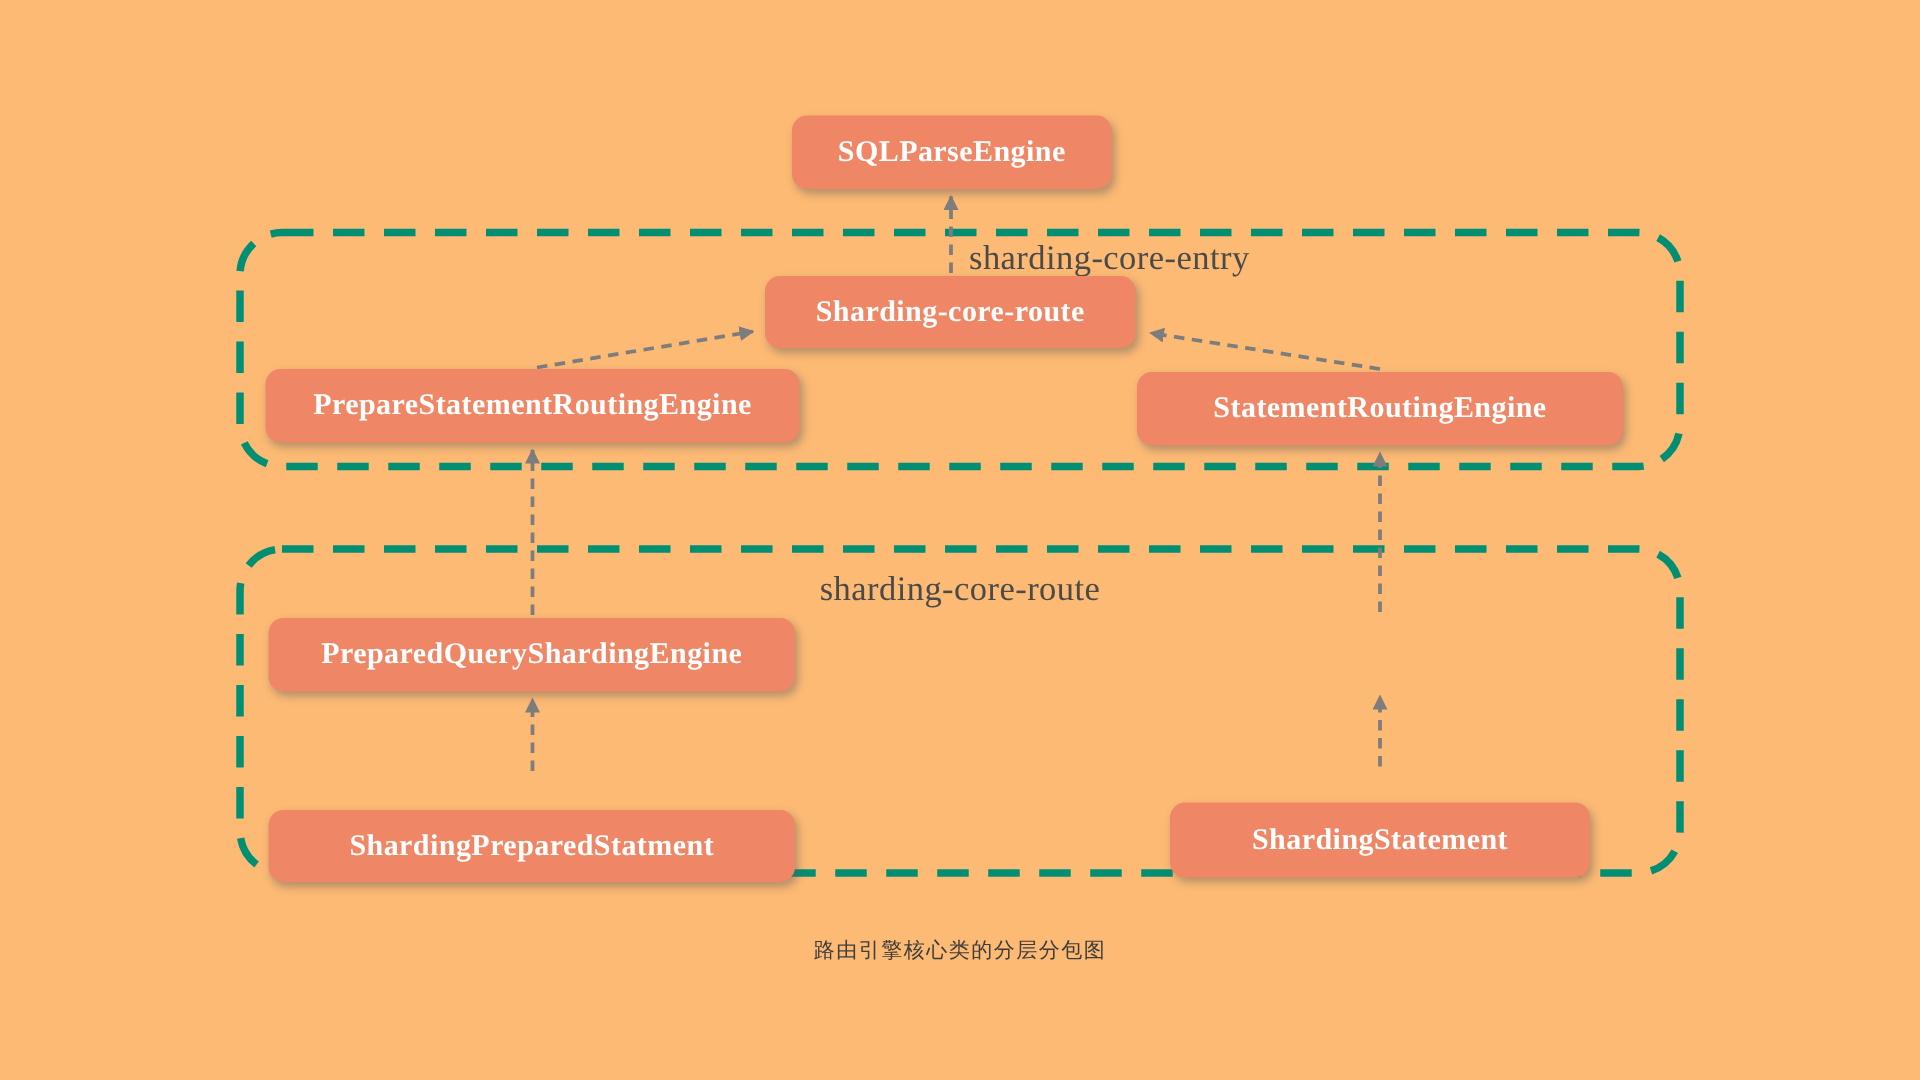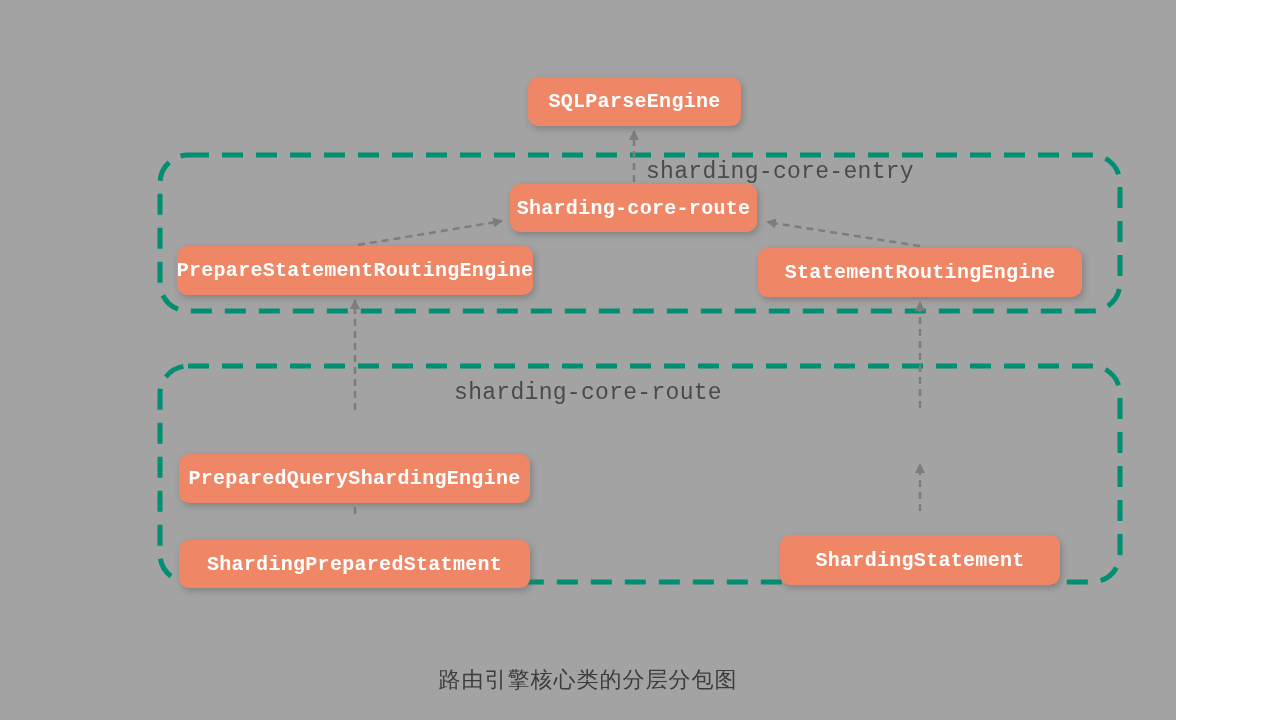--- a/index.html
+++ b/index.html
@@ -1,23 +1,23 @@
 <!DOCTYPE html>
 <html><head>
 <meta charset="utf-8">
 <style>
   * { box-sizing: border-box; }
   html, body { margin: 0; padding: 0; background: #ffffff; }
   .canvas {
     position: relative;
-    width: 1176px;
+    width: 1280px;
     height: 720px;
-    background: #a3a3a3;
+    background: #fdba74;
     overflow: hidden;
-    font-family: Liberation Mono, monospace;
+    font-family: Liberation Serif, serif;
   }
   .overlay {
     position: absolute;
     left: 0; top: 0;
     width: 1280px; height: 720px;
   }
   .node {
     position: absolute;
     display: flex;
     align-items: center;
@@ -41,24 +41,24 @@
     white-space: nowrap;
   }
   .pkg-label.centered {
     left: 50%;
     transform: translateX(-50%);
   }
   .caption {
     position: absolute;
     left: 0;
     width: 100%;
-    top: 665px;
+    top: 625px;
     text-align: center;
     color: #3c3c3c;
-    font-size: 22px;
+    font-size: 14px;
     letter-spacing: 1px;
     z-index: 1;
   }
   .watermark {
     position: absolute;
     left: 1082px;
     top: 653px;
     width: 172px;
     height: 48px;
     background: #E3E3E3;
@@ -70,21 +70,21 @@
     font-size: 26px;
     font-weight: bold;
     letter-spacing: 1px;
     z-index: 3;
   }
   
   #n-sqlparse        { left: 528px; top: 77px;  width: 213px; height: 49px; }
   #n-coreroute       { left: 510px; top: 184px; width: 247px; height: 48px; }
   #n-prepstmtrouting { left: 177px; top: 246px; width: 356px; height: 49px; }
   #n-stmtrouting     { left: 758px; top: 248px; width: 324px; height: 49px; text-align: right; }
-  #n-preparedquery   { left: 179px; top: 412px; width: 351px; height: 49px; margin-top: 42px; }
+  #n-preparedquery   { left: 179px; top: 412px; width: 351px; height: 49px; }
   #n-simplequery     { left: 753px; top: 410px; width: 334px; height: 49px; }
   #n-shardprepstmt   { left: 179px; top: 540px; width: 351px; height: 48px; }
   #n-shardstmt       { left: 780px; top: 535px; width: 280px; height: 50px; }
   #lbl-entry { left: 646px; top: 159px; }
   #lbl-route { top: 380px; }
 </style>
 </head>
 <body>
 
 <div class="canvas">

